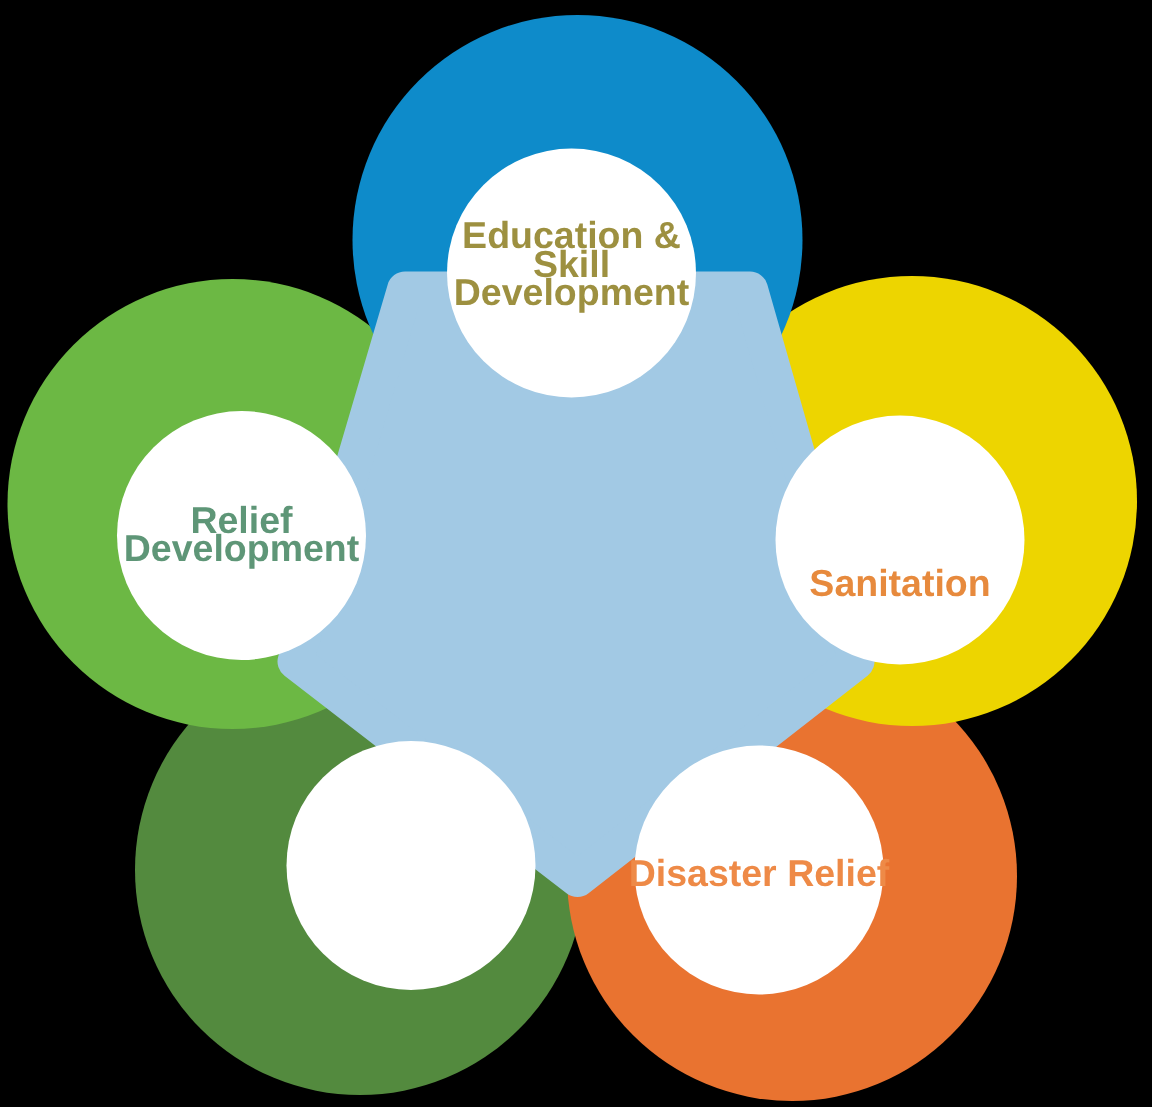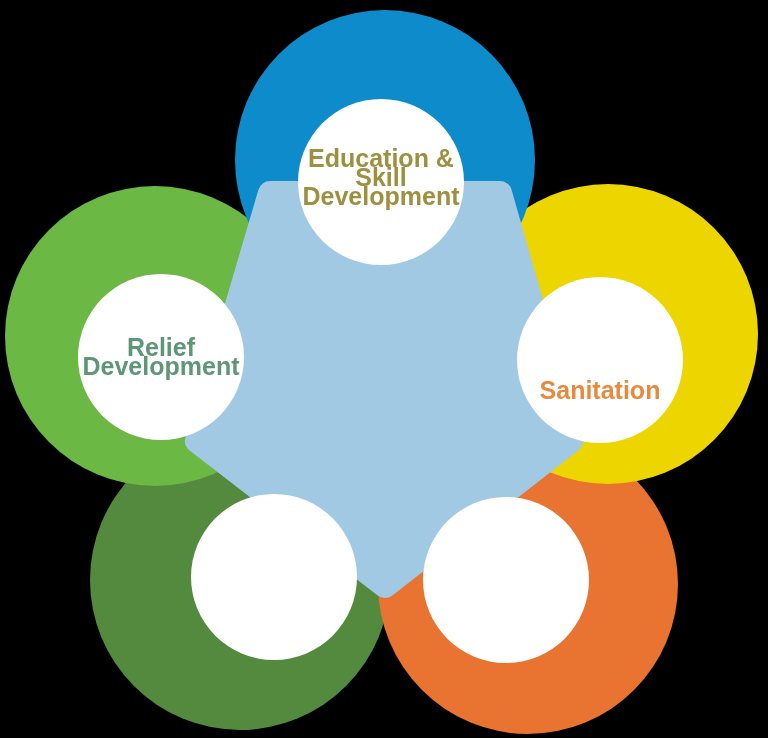--- a/index.html
+++ b/index.html
@@ -65,19 +65,20 @@
     <circle cx="274" cy="577" r="83" fill="#FFFFFF"></circle>
     <circle cx="161" cy="357" r="83" fill="#FFFFFF"></circle>
   </svg>
 
   <div class="label label-education" style="color: rgb(157, 144, 64);">Education &amp;
 Skill
 Development</div>
 
   <div class="label label-sanitation" style="color: rgb(231, 138, 61);">Sanitation</div>
 
+  <div class="label label-disaster" style="color: rgb(238, 138, 71);">Disaster Relief</div>
 
 
   <div class="label label-rural" style="color: rgb(94, 150, 119);">Relief
 Development</div>
 
 
 </div>
 
 </body></html>

